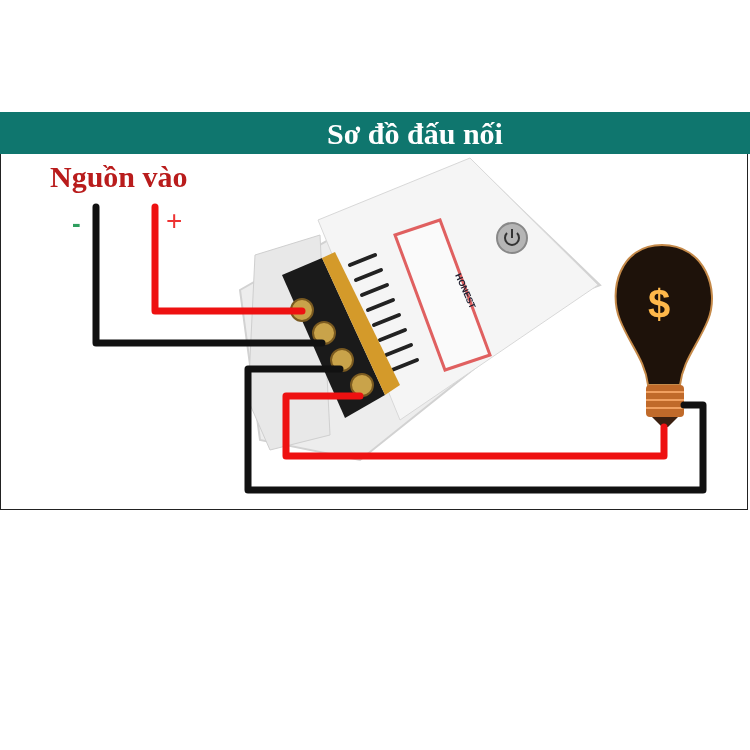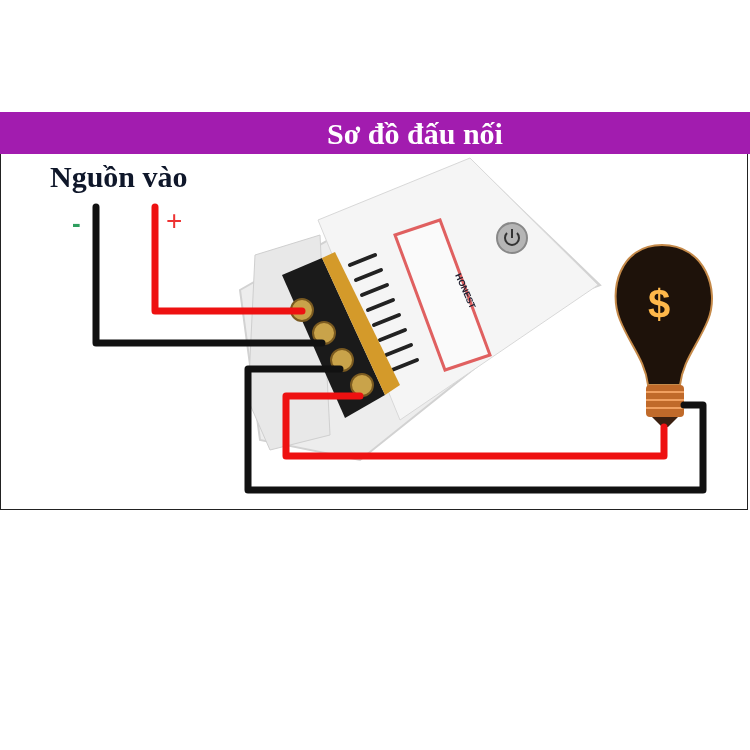--- a/index.html
+++ b/index.html
@@ -1,20 +1,20 @@
 <!DOCTYPE html>
 <html><head>
 <meta charset="utf-8">
 <style>
   html,body{margin:0;padding:0;background:#fff;}
   body{width:750px;height:750px;position:relative;overflow:hidden;font-family:"Liberation Serif",serif;}
   .frame{position:absolute;left:0;top:112px;width:748px;height:398px;border:1px solid #222;box-sizing:border-box;background:#fff;}
-  .banner{position:absolute;left:0;top:112px;width:750px;height:42px;background:#a21caf;color:#fff;text-align:center;}
+  .banner{position:absolute;left:0;top:112px;width:750px;height:42px;background:#0f766e;color:#fff;text-align:center;}
   .banner span{display:inline-block;margin-left:80px;font-size:30px;font-weight:bold;line-height:44px;}
-  .src-title{position:absolute;left:50px;top:160px;font-size:30px;font-weight:bold;color:#0f172a;}
+  .src-title{position:absolute;left:50px;top:160px;font-size:30px;font-weight:bold;color:#b91c1c;}
   .minus{position:absolute;left:72px;top:208px;font-size:26px;font-weight:bold;color:#2e9e5e;font-family:"Liberation Sans",sans-serif;}
   .plus{position:absolute;left:166px;top:205px;font-size:28px;color:#e33;font-family:"Liberation Sans",sans-serif;}
   svg{position:absolute;left:0;top:0;}
   .brand{font-family:"Liberation Sans",sans-serif;font-weight:bold;}
 </style>
 </head>
 <body>
 
 <div class="frame"></div>
 <div class="banner">

